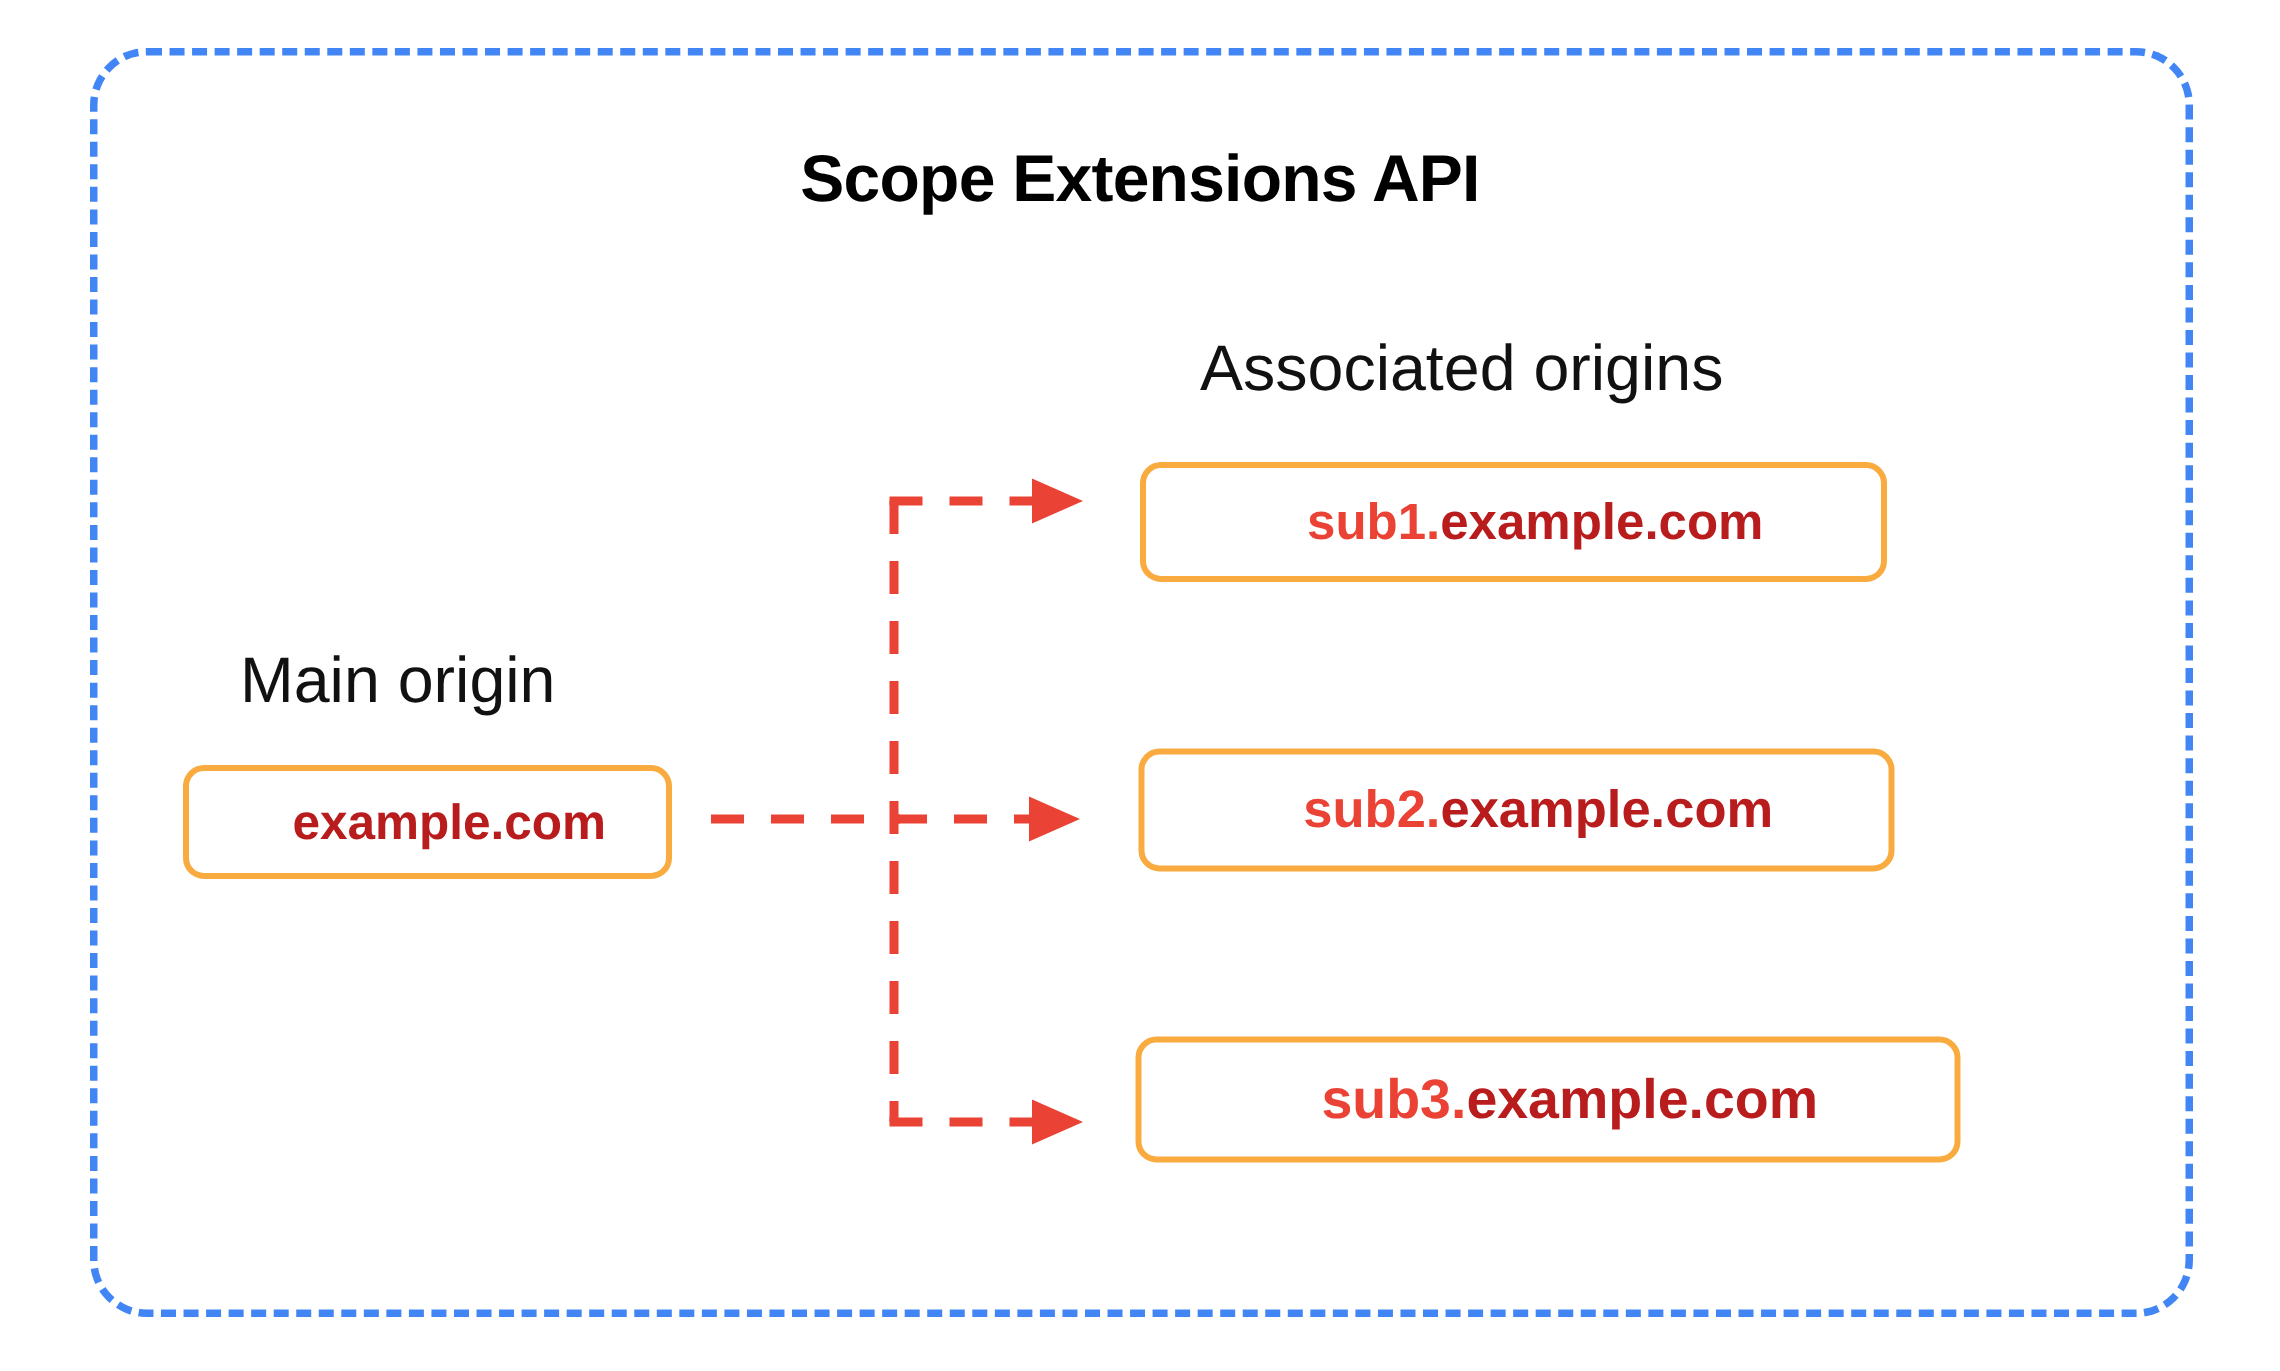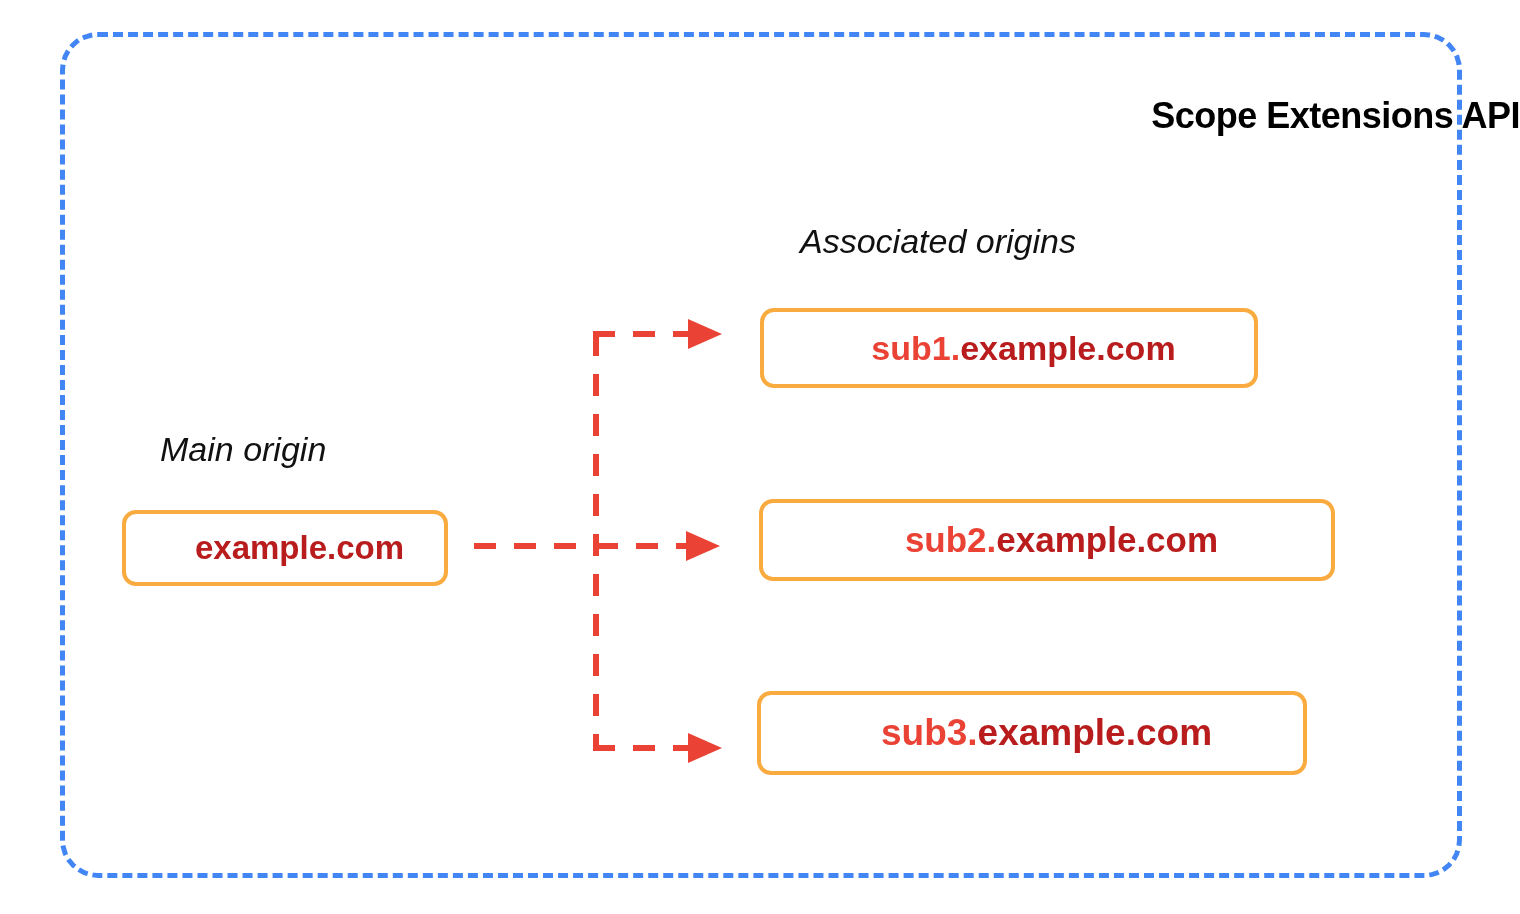--- a/index.html
+++ b/index.html
@@ -30,35 +30,34 @@
     border-radius: 38px;
     background: transparent;
   }
 
   
   #diagram-title {
     position: absolute;
     left: 0;
     top: 95px;
     width: 1520px;
-    text-align: right;
-    font-size: 36px;
+    text-align: center;
+    font-size: 44px;
     font-weight: bold;
     color: #000000;
     letter-spacing: -0.5px;
   }
 
   
   .section-label {
     position: absolute;
-    font-size: 34px;
+    font-size: 43px;
     font-weight: normal;
     color: #111111;
     white-space: nowrap;
-    font-style: italic;
   }
   #label-associated-origins {
     left: 800px;
     top: 222px;
   }
   #label-main-origin {
     left: 160px;
     top: 430px;
   }
 
@@ -86,21 +85,21 @@
   #box-sub1 {
     left: 760px;
     top: 308px;
     width: 498px;
     height: 80px;
     font-size: 34px;
   }
   #box-sub2 {
     left: 759px;
     top: 499px;
-    width: 576px;
+    width: 504px;
     height: 82px;
     font-size: 35px;
   }
   #box-sub3 {
     left: 757px;
     top: 691px;
     width: 550px;
     height: 84px;
     font-size: 37px;
   }

